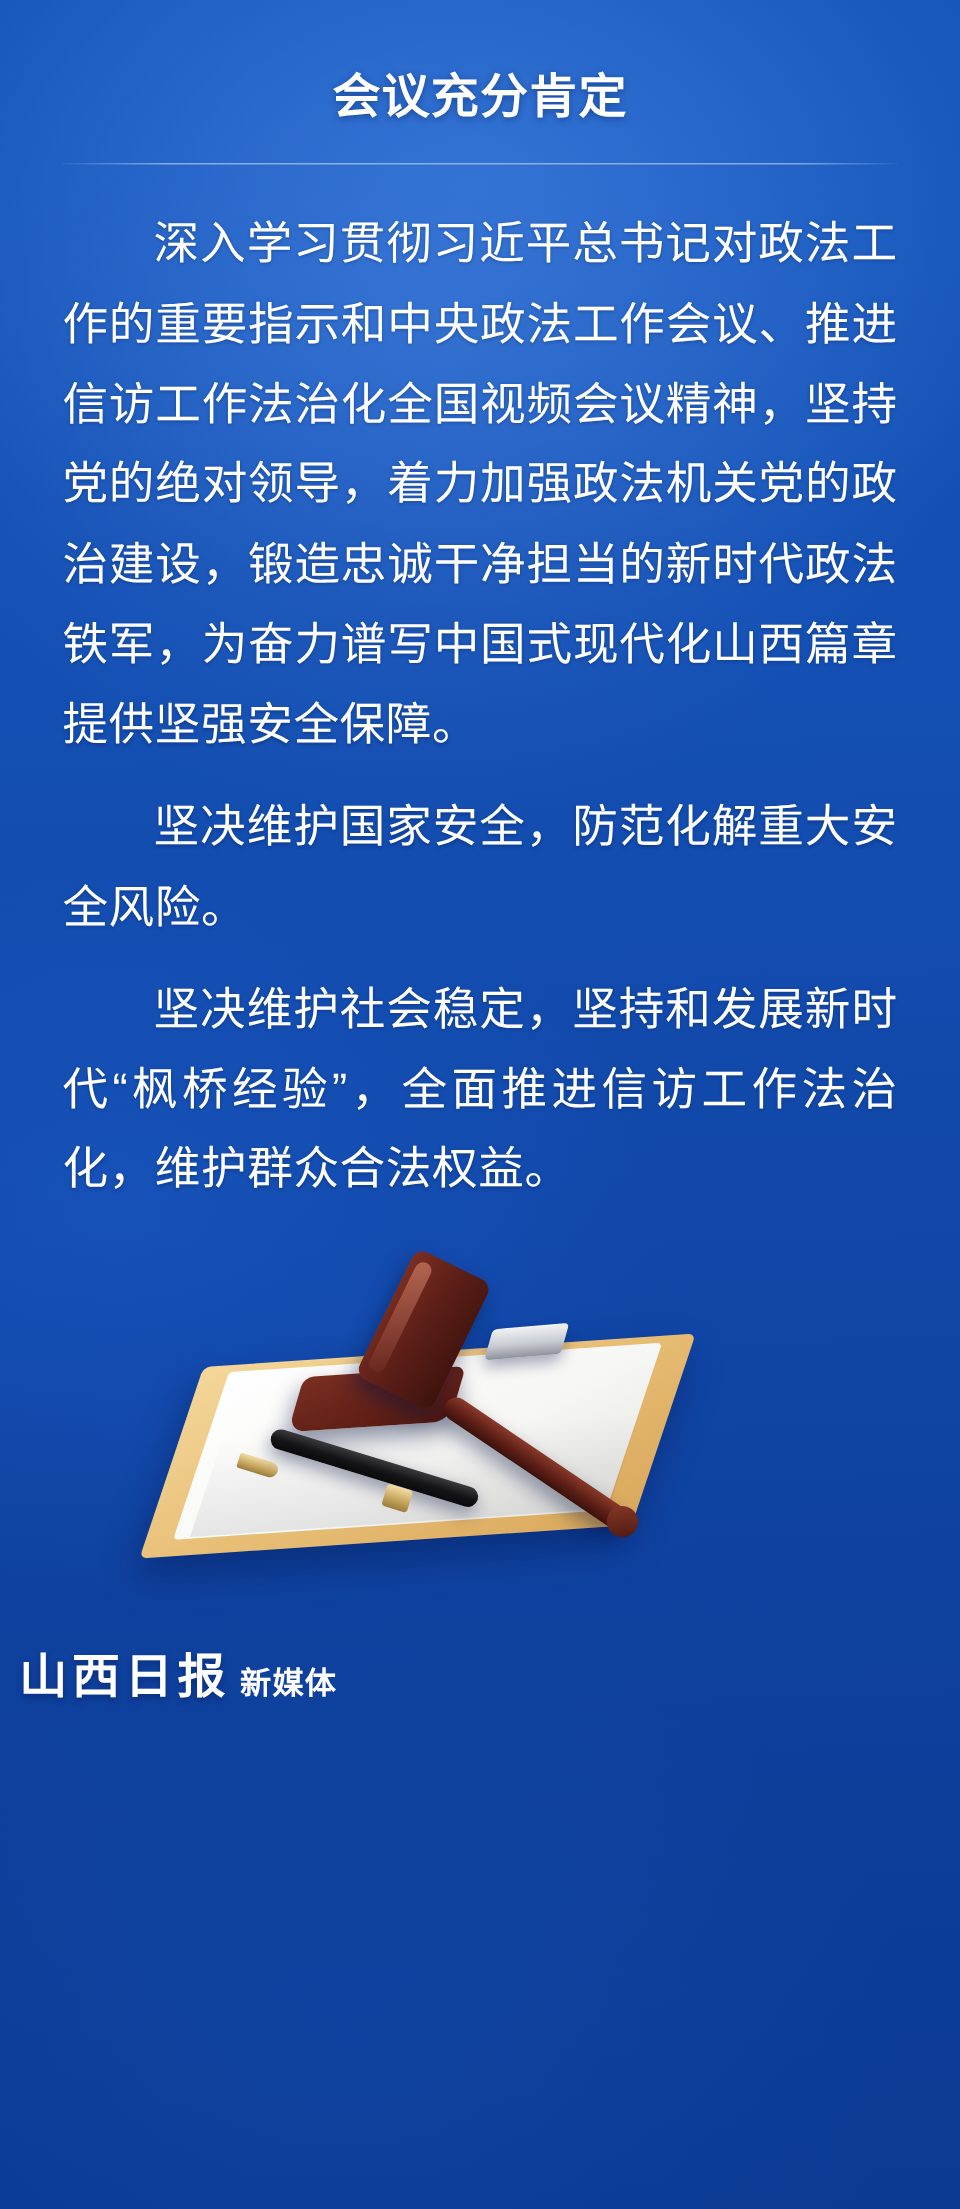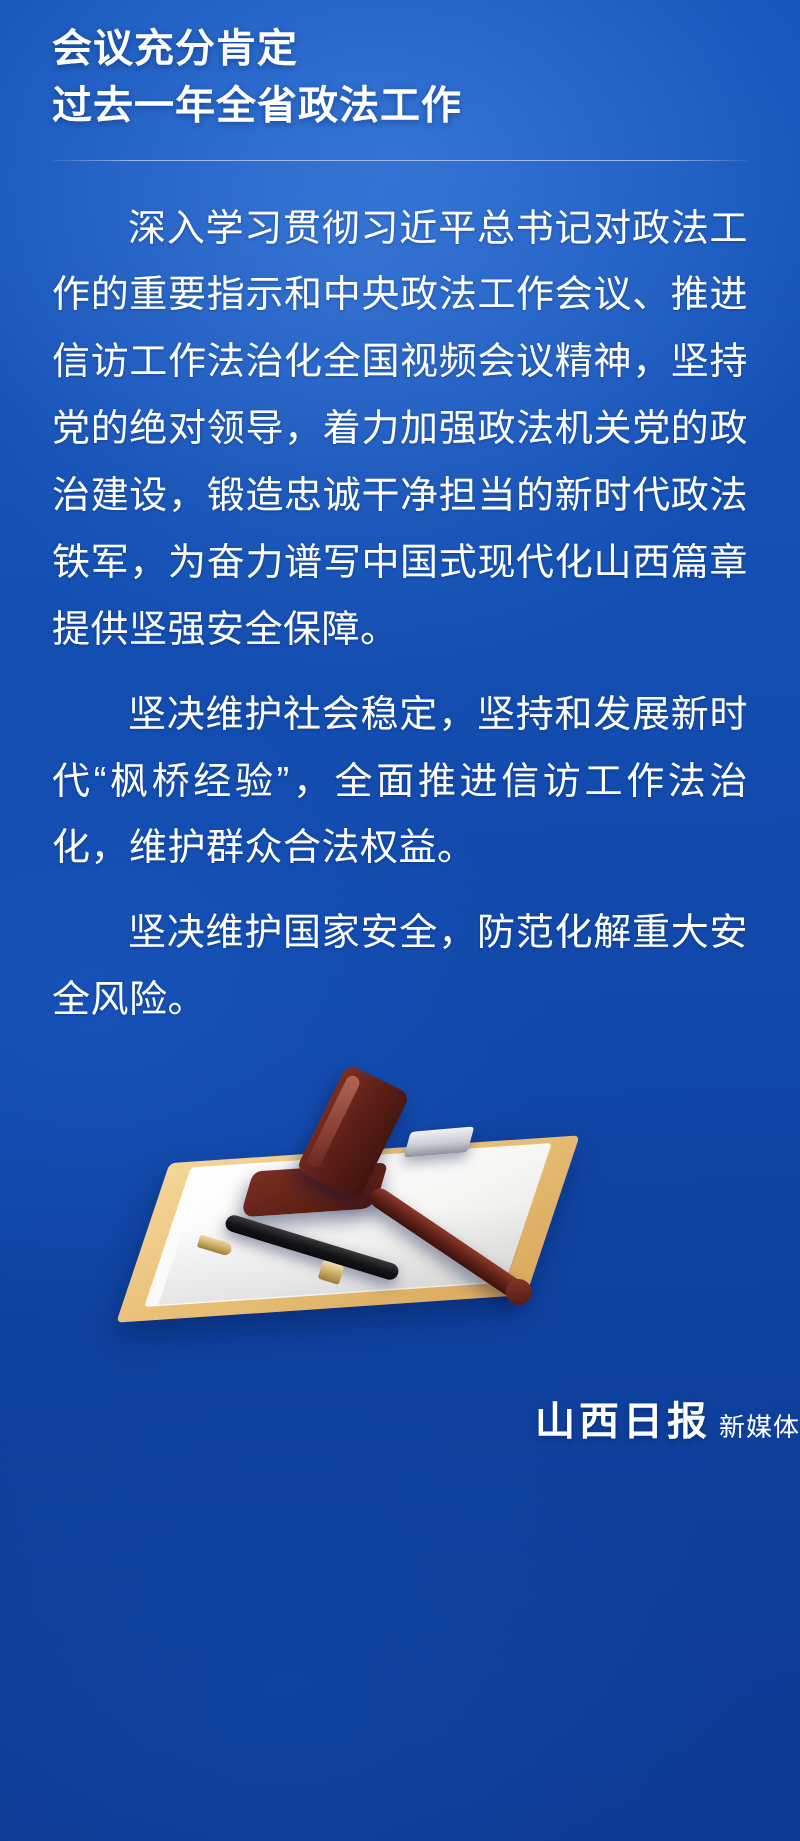--- a/index.html
+++ b/index.html
@@ -47,22 +47,22 @@
     pointer-events: none;
   }
 
   .inner {
     position: relative;
     z-index: 2;
     padding: 0 52px;
   }
 
   .title-block {
-    padding-top: 20px;
-    text-align: left;
+    padding-top: 53px;
+    text-align: center;
   }
   .title-line {
     color: #ffffff;
     font-weight: bold;
     font-size: 40px;
     line-height: 1.42;
     letter-spacing: 1px;
     text-shadow: 0 2px 6px rgba(0,30,90,0.45);
     white-space: nowrap;
   }
@@ -235,64 +235,63 @@
     border-radius: 4px;
     transform: skewX(-20deg) rotate(-5deg);
     box-shadow: 0 6px 12px rgba(0,15,60,0.35);
   }
 
   
   .footer {
     position: relative;
     z-index: 2;
     margin-top: 36px;
-    text-align: right;
+    text-align: left;
     padding-bottom: 40px;
     padding-left: 16px;
   }
   .logo-row {
     display: inline-flex;
     align-items: flex-end;
     gap: 8px;
   }
   .logo-brand {
     color: #ffffff;
     font-size: 40px;
     font-weight: bold;
     letter-spacing: 4px;
     font-family: "Liberation Serif", "DejaVu Serif", serif;
     text-shadow: 0 2px 5px rgba(0,25,80,0.45);
   }
   .logo-sub {
     color: #ffffff;
     font-size: 26px;
-    font-weight: normal;
+    font-weight: bold;
     letter-spacing: 1px;
     padding-bottom: 4px;
     font-family: "Liberation Serif", "DejaVu Serif", serif;
   }
 </style>
 </head>
 <body>
 
 <div class="poster">
 
   <div class="inner">
 
     <div class="title-block">
       <div class="title-line l1">会议充分肯定</div>
-      <div class="title-line l2">过去一年全省政法工作</div>
     </div>
 
     <div class="divider"></div>
 
     <div class="body-block">
       <p class="para">深入学习贯彻习近平总书记对政法工作的重要指示和中央政法工作会议、推进信访工作法治化全国视频会议精神，坚持党的绝对领导，着力加强政法机关党的政治建设，锻造忠诚干净担当的新时代政法铁军，为奋力谱写中国式现代化山西篇章提供坚强安全保障。</p>
+      <p class="para">坚决维护国家安全，防范化解重大安全风险。</p>
       <p class="para">坚决维护社会稳定，坚持和发展新时代“枫桥经验”，全面推进信访工作法治化，维护群众合法权益。</p>
-      <p class="para">坚决维护国家安全，防范化解重大安全风险。</p>
     </div>
 
   </div>
 
   <div class="illustration">
     <div class="illo-stage">
       <div class="board"></div>
       <div class="paper"></div>
       <div class="paper-shadow"></div>
       <div class="clip"></div>

